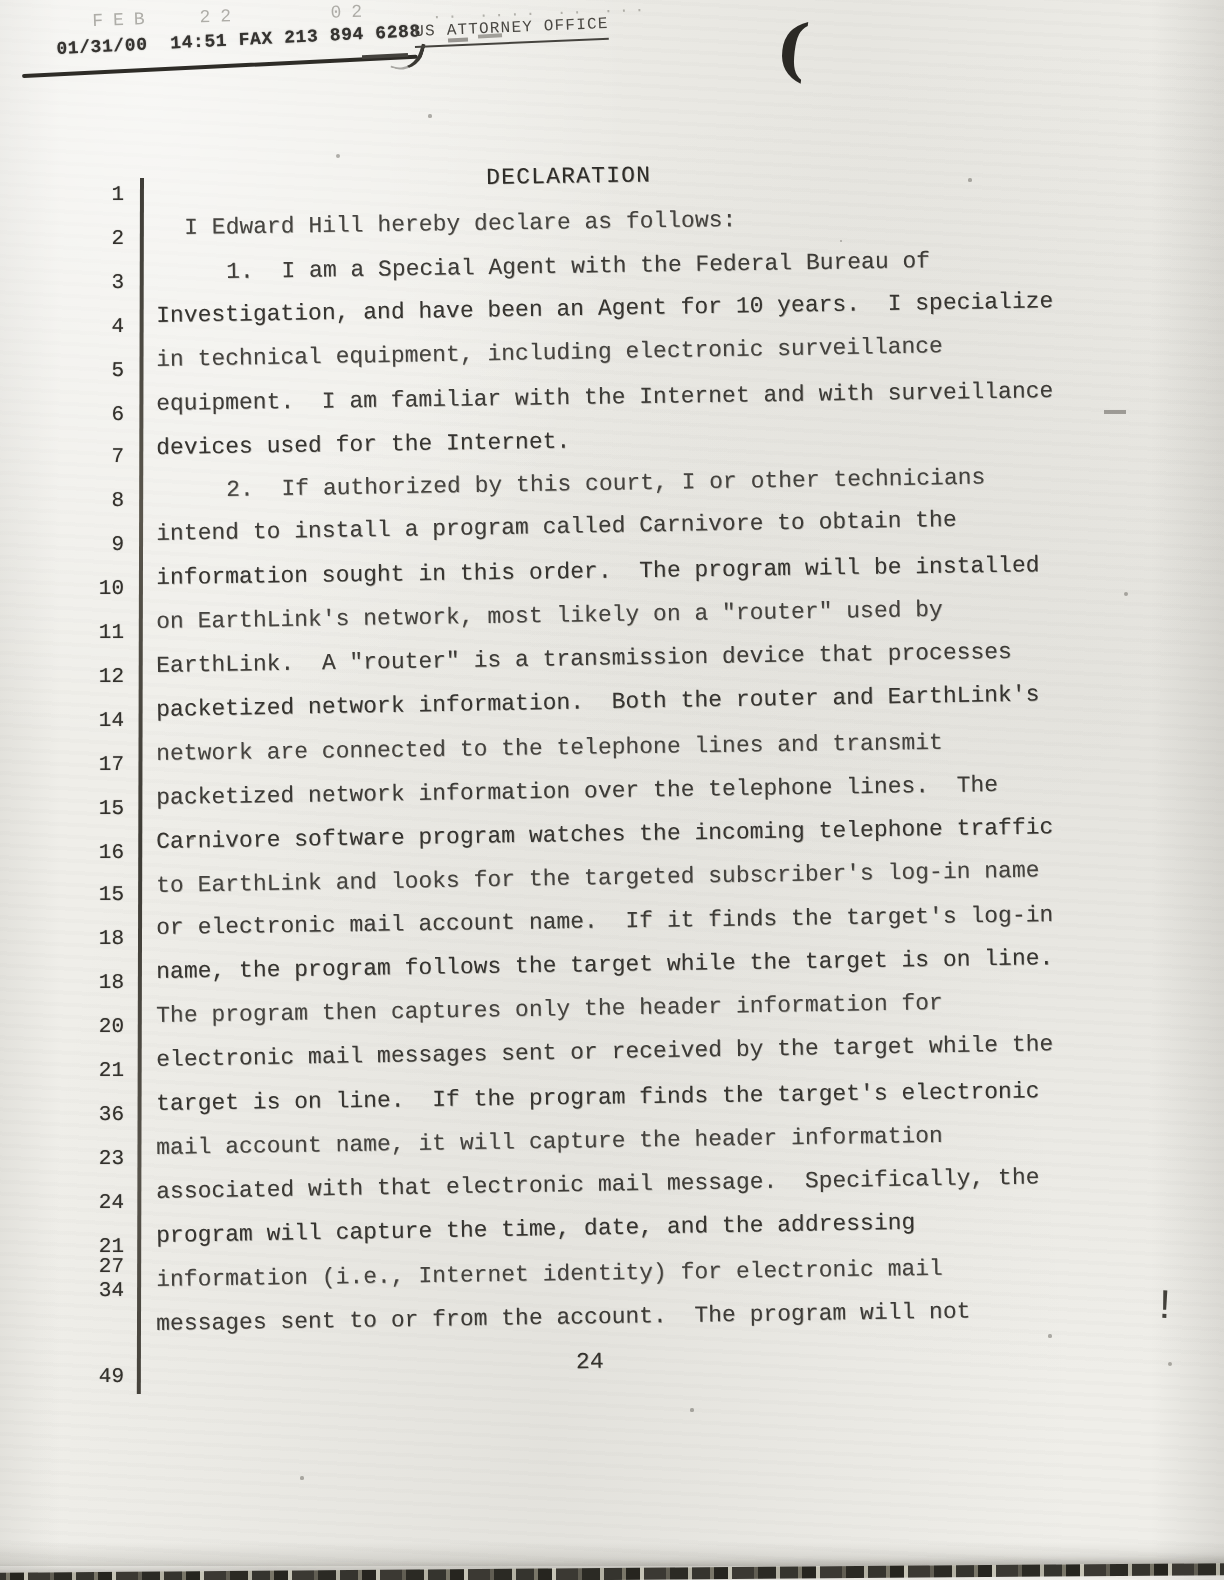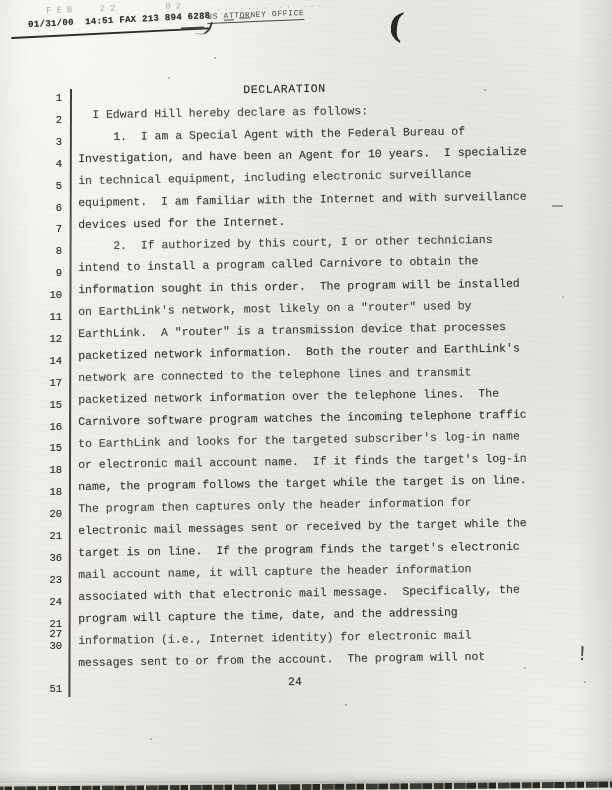--- a/index.html
+++ b/index.html
@@ -95,23 +95,23 @@
       <div class="linenum" style="top: 420.5px;">16</div>
       <div class="linenum" style="top: 442.4px;">15</div>
       <div class="linenum" style="top: 464.3px;">18</div>
       <div class="linenum" style="top: 486.2px;">18</div>
       <div class="linenum" style="top: 508.1px;">20</div>
       <div class="linenum" style="top: 530px;">21</div>
       <div class="linenum" style="top: 551.9px;">36</div>
       <div class="linenum" style="top: 573.8px;">23</div>
       <div class="linenum" style="top: 595.7px;">24</div>
       <div class="linenum" style="top: 617.6px;">21</div>
-      <div class="linenum" style="top: 639.5px;">30</div>
+      <div class="linenum" style="top: 639.5px;">34</div>
       <div class="linenum" style="top: 628px;">27</div>
-      <div class="linenum" style="top: 683.3px;">51</div>
+      <div class="linenum" style="top: 683.3px;">49</div>
     </div>
   <div class="abs margin-rule"></div>
   <div id="body-lines">
       <div class="bodyline" style="top: 108px; left: 92px; transform: rotate(-0.82deg); opacity: 0.88;">I Edward Hill hereby declare as follows:</div>
       <div class="bodyline" style="top: 129.9px; left: 113px; transform: rotate(-0.88deg); opacity: 0.92;">1.  I am a Special Agent with the Federal Bureau of</div>
       <div class="bodyline" style="top: 151.8px; left: 78px; transform: rotate(-0.94deg); opacity: 0.96;">Investigation, and have been an Agent for 10 years.  I specialize</div>
       <div class="bodyline" style="top: 173.7px; left: 78px; transform: rotate(-1deg); opacity: 0.88;">in technical equipment, including electronic surveillance</div>
       <div class="bodyline" style="top: 195.6px; left: 78px; transform: rotate(-0.82deg); opacity: 0.92;">equipment.  I am familiar with the Internet and with surveillance</div>
       <div class="bodyline" style="top: 217.5px; left: 78px; transform: rotate(-0.88deg); opacity: 0.96;">devices used for the Internet.</div>
       <div class="bodyline" style="top: 239.4px; left: 113px; transform: rotate(-0.94deg); opacity: 0.88;">2.  If authorized by this court, I or other technicians</div>

